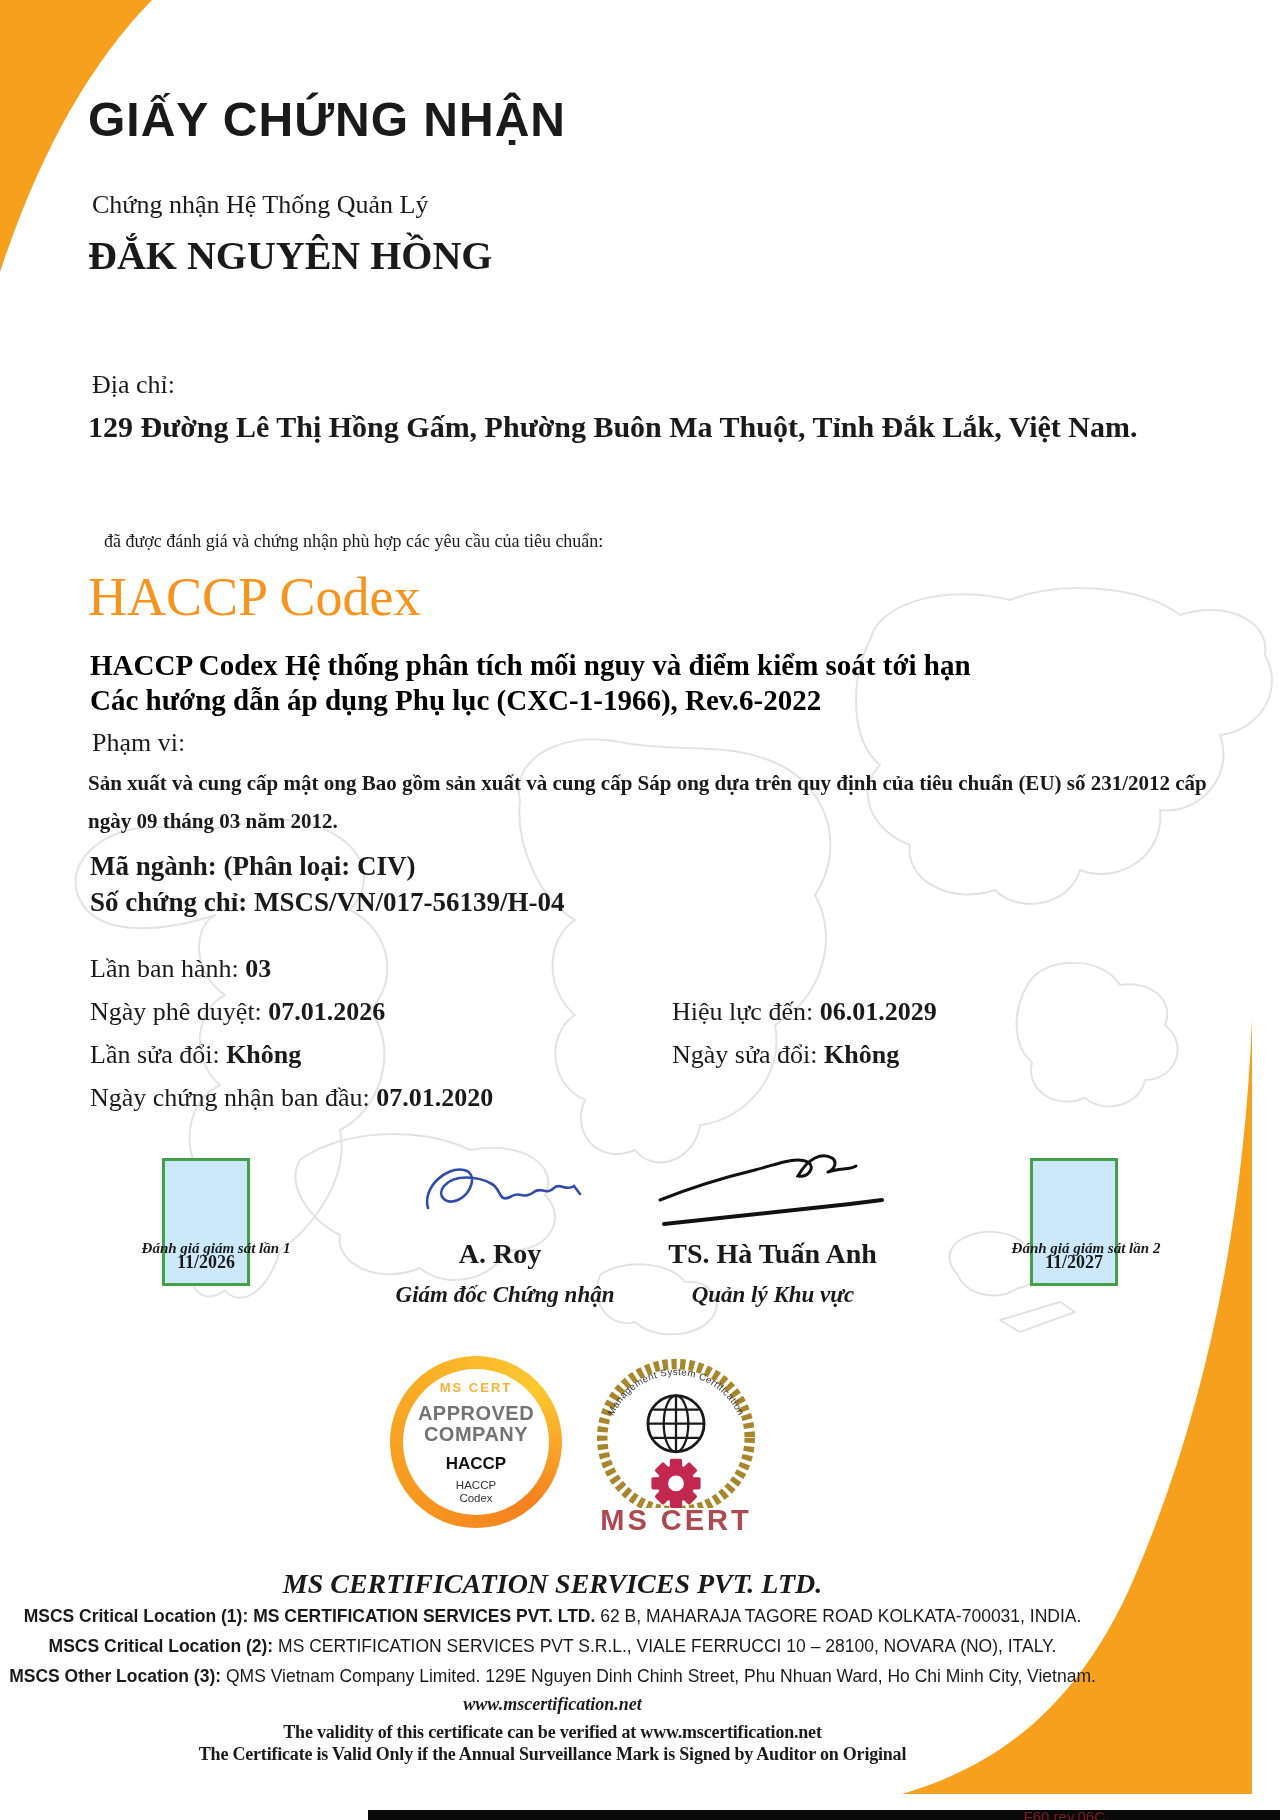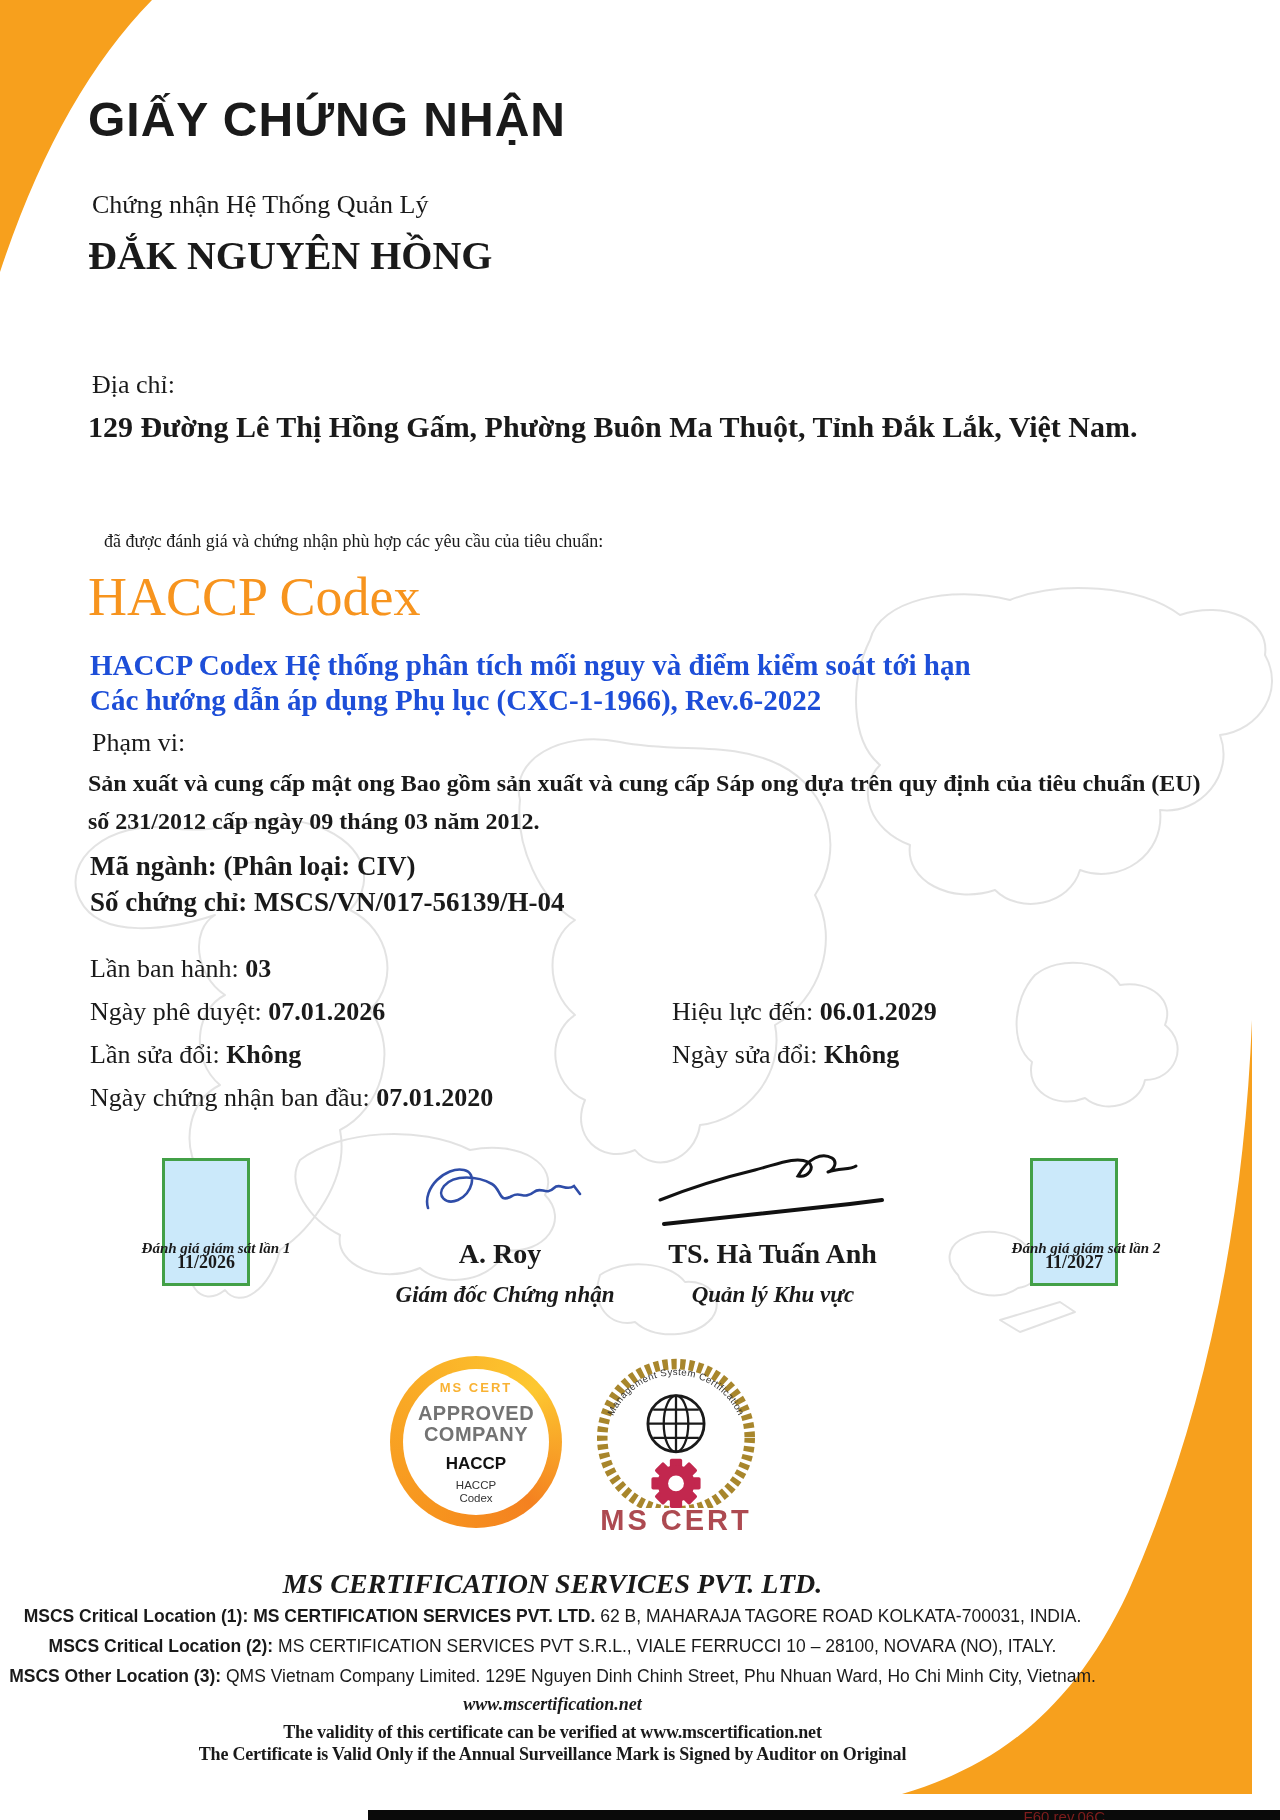--- a/index.html
+++ b/index.html
@@ -12,23 +12,23 @@
   #bg{position:absolute;left:0;top:0;pointer-events:none;}
 
   .title{left:88px;top:92px;font-family:"Liberation Sans",sans-serif;font-weight:bold;
          font-size:48px;letter-spacing:1px;}
   .subtitle{left:92px;top:190px;font-size:26px;}
   .company{left:88px;top:226px;font-size:40px;font-weight:bold;line-height:59px;}
   .addr-label{left:92px;top:370px;font-size:26px;}
   .address{left:88px;top:410px;font-size:30px;font-weight:bold;white-space:nowrap;}
   .intro{left:92px;top:531px;font-size:18px;margin-left:12px;}
   .std-name{left:88px;top:566px;font-size:54px;color:#F7941E;}
-  .std-desc{left:90px;top:648px;font-size:29px;font-weight:bold;color:#1d4ed8;line-height:35px;}
+  .std-desc{left:90px;top:648px;font-size:29px;font-weight:bold;color:#000000;line-height:35px;}
   .scope-label{left:92px;top:728px;font-size:26px;}
-  .scope-text{left:88px;top:764px;width:1130px;font-size:24px;font-weight:bold;line-height:38px;}
+  .scope-text{left:88px;top:764px;width:1130px;font-size:21px;font-weight:bold;line-height:38px;}
   .ma-nganh{left:90px;top:851px;font-size:27px;font-weight:bold;}
   .cert-no{left:90px;top:887px;font-size:27px;font-weight:bold;}
 
   .detail{font-size:26px;}
   .detail .v{font-weight:bold;}
   .d-l1{left:90px;top:954px;}
   .d-l2{left:90px;top:997px;}
   .d-r2{left:672px;top:997px;}
   .d-l3{left:90px;top:1040px;}
   .d-r3{left:672px;top:1040px;}

